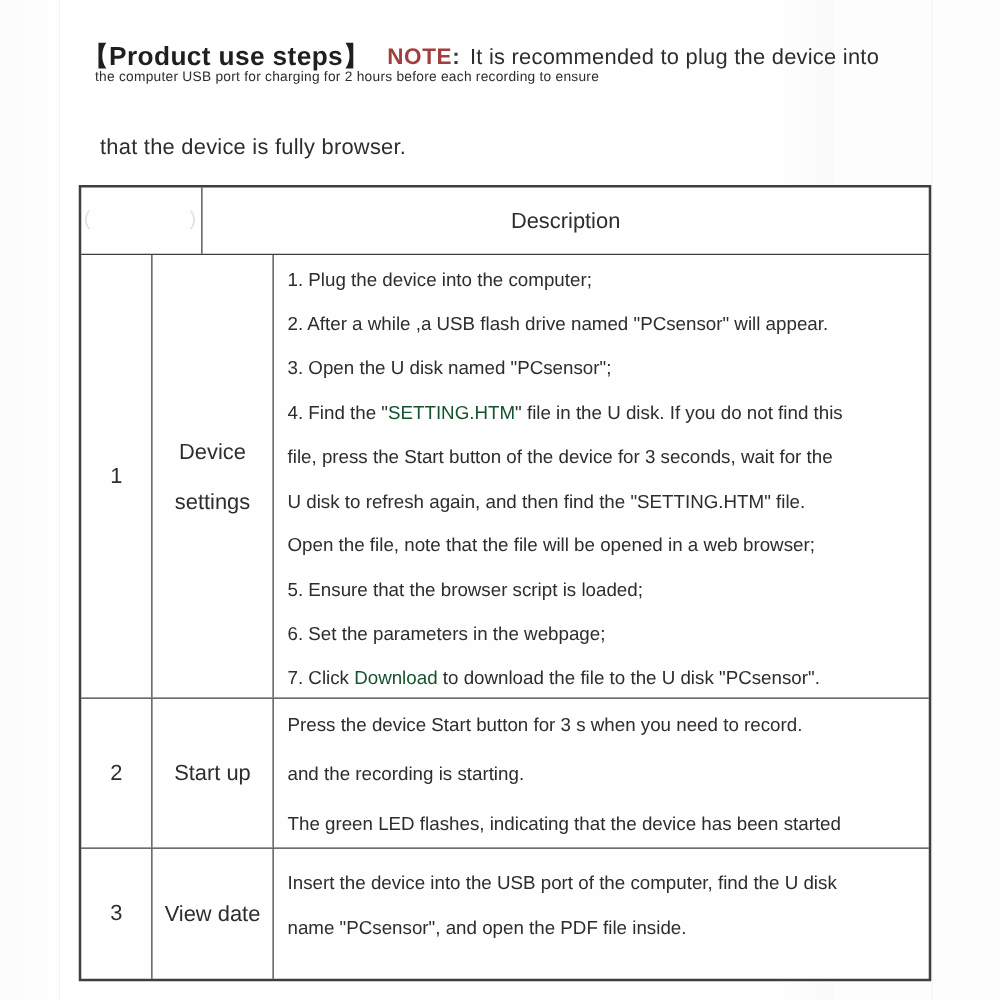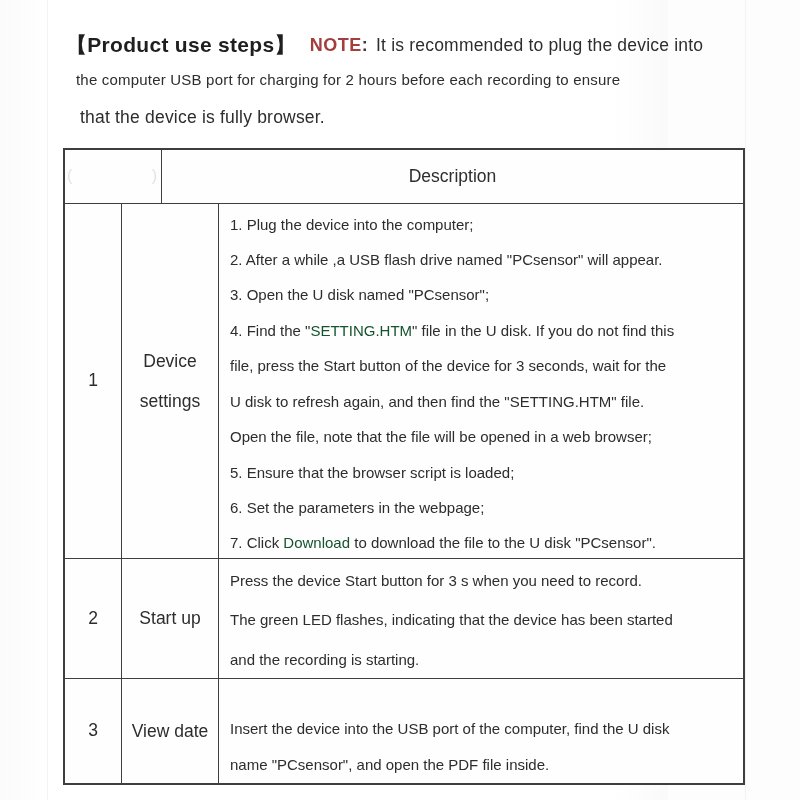--- a/index.html
+++ b/index.html
@@ -12,21 +12,21 @@
     position:relative;
   }
   .page{position:absolute;left:0;top:0;width:668px;height:800px;background:linear-gradient(90deg,#fbfbfb 0%,#ffffff 8%,#ffffff 92%,#fafafa 100%);}
   
   .seam-left{position:absolute;left:47px;top:0;width:1px;height:800px;background:#f3f3f3;}
   .seam-right{position:absolute;left:745px;top:0;width:1px;height:800px;background:#f3f3f3;}
 
   
   .intro-line{position:absolute;white-space:nowrap;letter-spacing:.2px;}
   .intro-l1{left:66px;top:31px;font-size:17.5px;}
-  .intro-l2{left:76px;top:71px;font-size:15px;}
+  .intro-l2{left:76px;top:56px;font-size:11px;}
   .intro-l3{left:80px;top:107px;font-size:17.5px;}
   .title-seg{font-size:21px;font-weight:700;color:#1f1f1f;letter-spacing:.3px;vertical-align:-1px;}
   .note-seg{font-size:18px;font-weight:600;color:#a43d3d;margin-left:14px;letter-spacing:.5px;}
   .note-colon{font-size:18px;font-weight:600;color:#3a3a3a;}
   .rest-seg{margin-left:8px;}
 
   
   .tbl{
     position:absolute;left:63px;top:148px;width:682px;height:637px;
     border:2px solid #3e3e3e;box-sizing:border-box;
@@ -41,21 +41,21 @@
   .hrow{height:55px;}
   .hrow .c3{display:flex;align-items:center;justify-content:center;font-size:17.5px;}
   .ghost{white-space:pre;color:#e4e2e0;font-size:16px;letter-spacing:2px;}
   .r1{height:355px;}
   .r2{height:120px;}
   .r3{height:107px;}
   .desc1{padding:3px 8px 0 11px;}
   .desc1 .dline{line-height:35.4px;white-space:nowrap;}
   .desc2{padding:2px 8px 0 11px;}
   .desc2 .dline{line-height:39.5px;white-space:nowrap;}
-  .desc3{display:flex;flex-direction:column;justify-content:flex-end;padding:10px 8px 0 11px;}
+  .desc3{display:flex;flex-direction:column;justify-content:flex-start;padding:10px 8px 0 11px;}
   .desc3 .dline{line-height:36px;white-space:nowrap;}
   .pink{color:#14532d;}
   .namecell .nline{line-height:40px;}
 </style>
 </head>
 <body>
 
 <div class="page">
   <div class="seam-left"></div>
   <div class="seam-right"></div>
@@ -95,22 +95,22 @@
       </div>
     </div>
 
     <div class="trow r2">
       <div class="c1">2</div>
       <div class="c2 namecell">
         <div class="nline">Start up</div>
       </div>
       <div class="c3 desc2">
         <div class="dline">Press the device Start button for 3 s when you need to record.</div>
+        <div class="dline">and the recording is starting.</div>
         <div class="dline">The green LED flashes, indicating that the device has been started</div>
-        <div class="dline">and the recording is starting.</div>
       </div>
     </div>
 
     <div class="trow r3">
       <div class="c1">3</div>
       <div class="c2 namecell">
         <div class="nline">View date</div>
       </div>
       <div class="c3 desc3">
         <div class="dline">Insert the device into the USB port of the computer, find the U disk</div>

